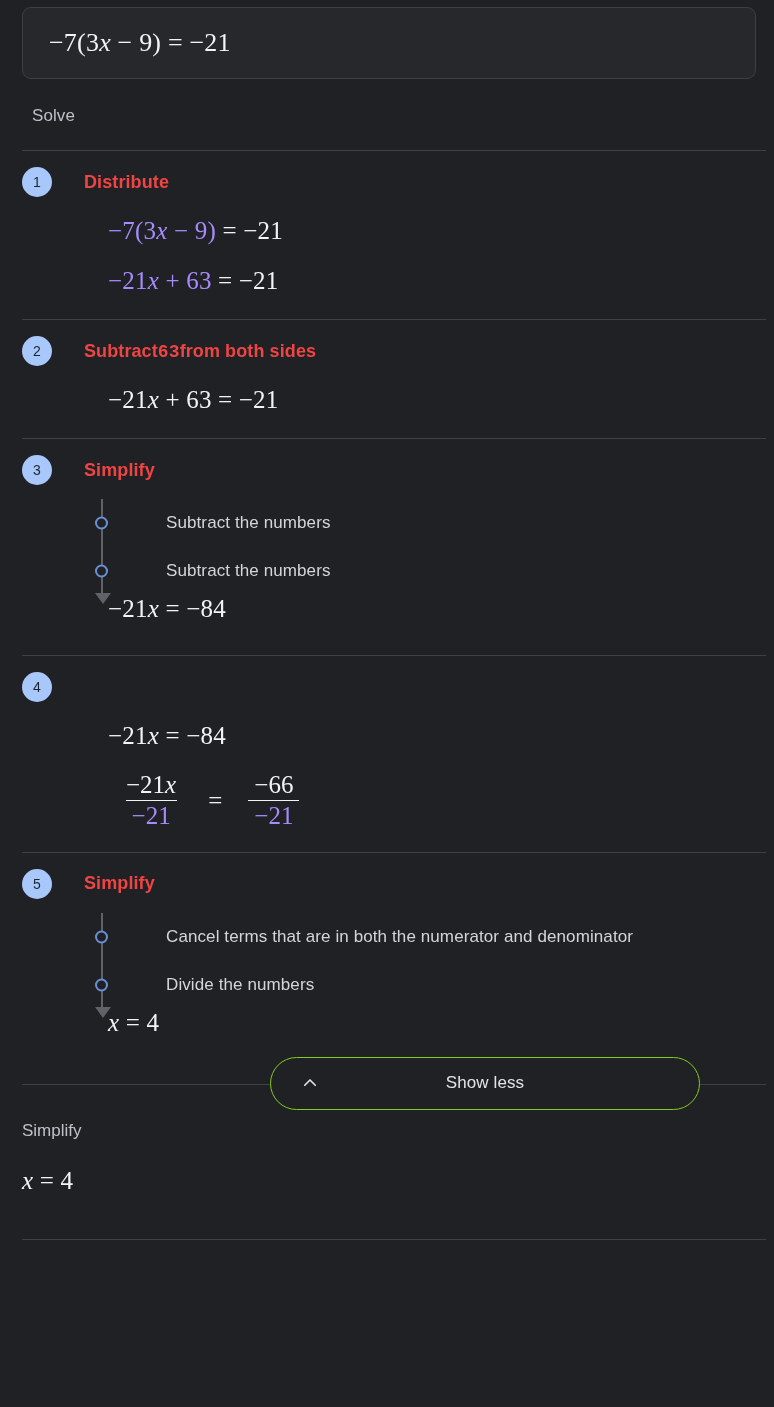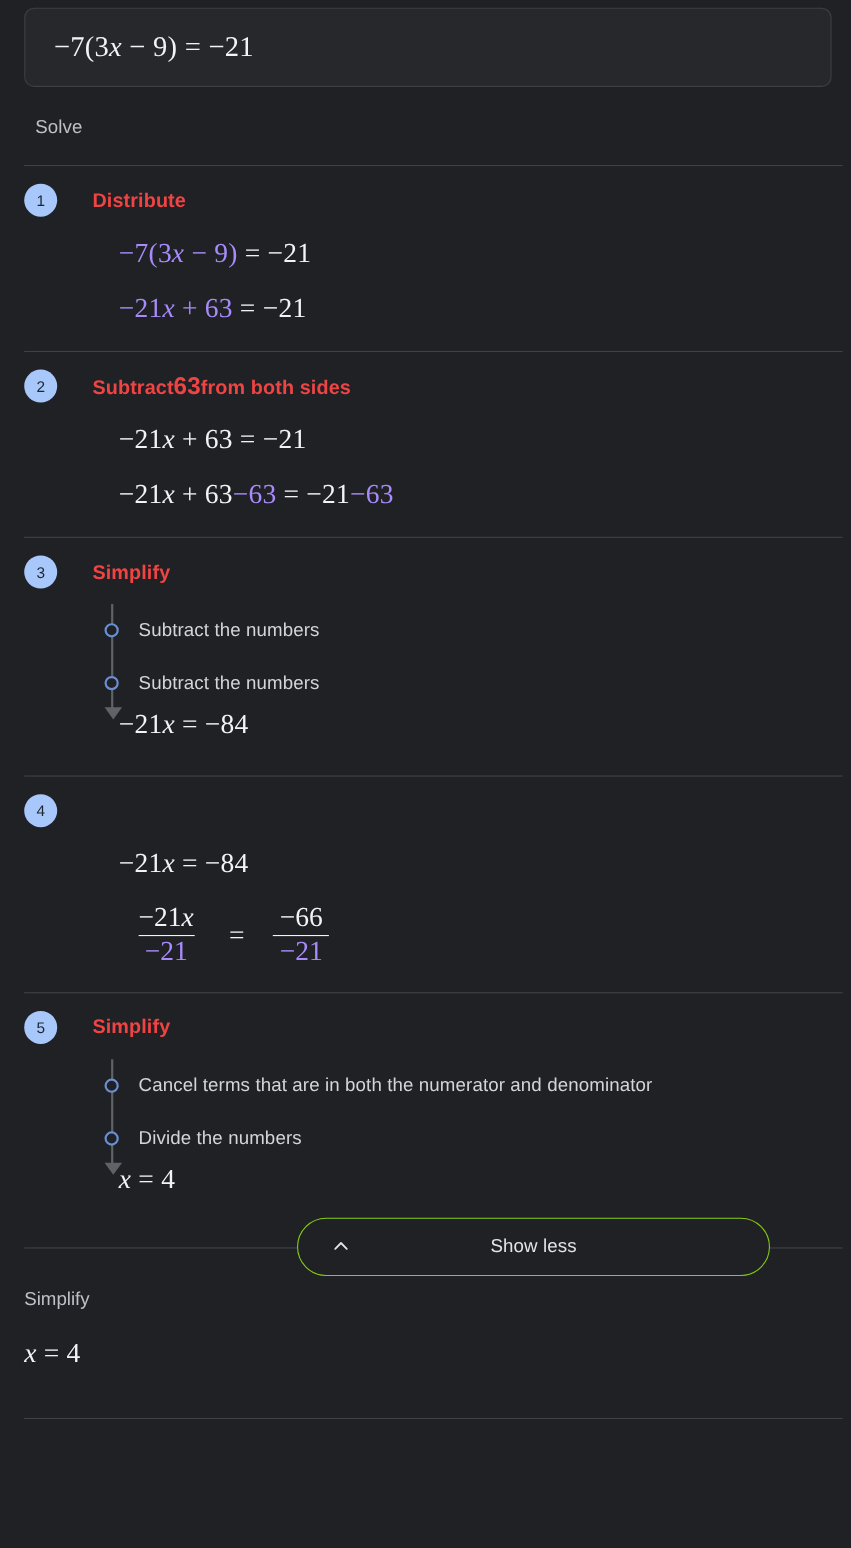--- a/index.html
+++ b/index.html
@@ -82,23 +82,23 @@
     margin-left: 32px;
     font-size: 18px;
     font-weight: bold;
     color: #ef4444;
     letter-spacing: 0.1px;
     display: flex;
     align-items: baseline;
     gap: 0px;
   }
   .step-title .mnum {
-    font-family: Liberation Sans, sans-serif;
+    font-family: Liberation Mono, monospace;
     font-weight: bold;
-    font-size: 22px;
+    font-size: 18px;
   }
 
   .eq-block { padding: 20px 0 0 108px; }
   .eq-line { margin-bottom: 22px; }
   .eq-line:last-child { margin-bottom: 0; }
 
   
   .sublist {
     position: relative;
     margin: 14px 0 0 0;
@@ -128,20 +128,21 @@
     height: 13px;
     border-radius: 50%;
     border: 2px solid #6b8fd4;
     background: #202124;
     box-sizing: border-box;
   }
   .sub-text {
     font-size: 17px;
     color: #d3d6d9;
     letter-spacing: 0.1px;
+    margin-left: 40px;
   }
   .sub-result {
     position: relative;
     padding-left: 20px;
     margin-top: 0px;
   }
   .caret-down {
     position: absolute;
     left: 7px;
     top: -2px;
@@ -260,21 +261,20 @@
   <div class="step-head">
     <div class="badge">2</div>
     <div class="step-title">
         <span>Subtract </span>
         <span class="mnum">63</span>
         <span> from both sides</span>
       </div>
   </div>
   <div class="eq-block">
     <div class="eq-line math"><span class="wh">−21<i class="var">x</i> + 63 = −21</span></div>
-    <div class="eq-line math"><span class="wh">−21<i class="var">x</i> + 63</span><span class="hl">−63</span><span class="wh"> = −21</span><span class="hl">−63</span></div>
   </div>
 </div>
 
 <div class="divider"></div>
 
 <div class="step">
   <div class="step-head">
     <div class="badge">3</div>
     <div class="step-title">Simplify</div>
   </div>

